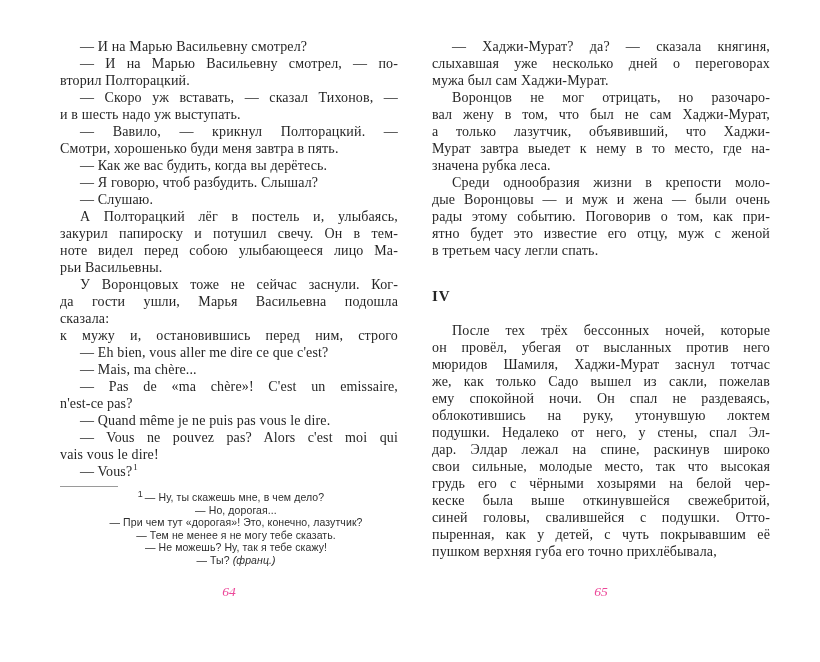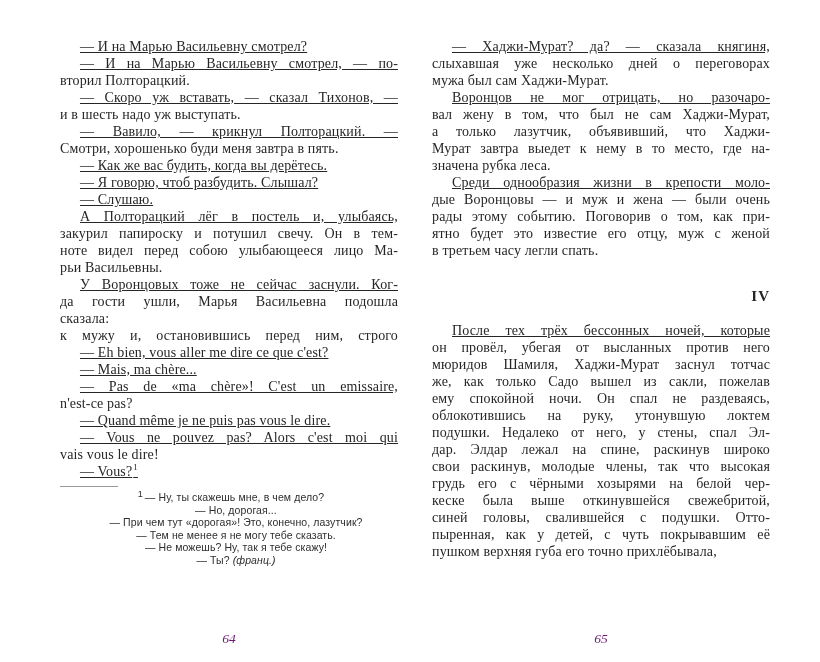--- a/index.html
+++ b/index.html
@@ -12,40 +12,40 @@
   }
   .page{position:absolute;top:38px;width:338px;}
   .page.left{left:60px;}
   .page.right{left:432px;}
   .para{margin:0;}
   .line{
     font-size:14px;line-height:17px;letter-spacing:0.15px;
     text-align:justify;text-align-last:justify;
     white-space:normal;
   }
-  .line.first{padding-left:20px;text-decoration:underline;}
+  .line.first{padding-left:20px;}
   .line.last{text-align-last:left;}
   sup{font-size:9px;line-height:0;vertical-align:super;margin-left:1px;}
   .chapter-heading{
-    text-align:right;font-weight:bold;font-size:15px;
+    text-align:left;font-weight:bold;font-size:15px;
     margin-top:28px;margin-bottom:16px;letter-spacing:1px;line-height:19px;
   }
   .footnote{
     margin-top:6px;
     font-family:"Liberation Sans","DejaVu Sans",sans-serif;
     font-size:10.5px;line-height:12.6px;color:#2e2e2e;letter-spacing:0.1px;text-align:center;
   }
   .fn-rule{width:58px;border-top:1px solid #9a9a9a;height:0;margin:0 0 4px 0;}
   .fn-line{padding-left:14px;}
   .fn-line.with-marker{padding-left:4px;}
   .fn-line sup{margin-right:2px;margin-left:0;}
   .fn-italic{font-style:italic;}
   .pagenum{
-    position:absolute;top:631px;width:338px;text-align:center;
-    font-style:italic;font-size:13.5px;color:#701a75;
+    position:absolute;top:584px;width:338px;text-align:center;
+    font-style:italic;font-size:13.5px;color:#ec4899;
   }
   .pagenum.left{left:60px;}
   .pagenum.right{left:432px;}
 </style>
 </head>
 <body>
 
 <div class="page left">
   <div>
       <div class="para">
@@ -146,21 +146,21 @@
   <div>
       <div class="para">
         <div class="line first">После тех трёх бессонных ночей, которые</div>
         <div class="line">он провёл, убегая от высланных против него</div>
         <div class="line">мюридов Шамиля, Хаджи-Мурат заснул тотчас</div>
         <div class="line">же, как только Садо вышел из сакли, пожелав</div>
         <div class="line">ему спокойной ночи. Он спал не раздеваясь,</div>
         <div class="line">облокотившись на руку, утонувшую локтем</div>
         <div class="line">подушки. Недалеко от него, у стены, спал Эл-</div>
         <div class="line">дар. Элдар лежал на спине, раскинув широко</div>
-        <div class="line">свои раскинув, молодые члены, так что высокая</div>
+        <div class="line">свои сильные, молодые место, так что высокая</div>
         <div class="line">грудь его с чёрными хозырями на белой чер-</div>
         <div class="line">кеске была выше откинувшейся свежебритой,</div>
         <div class="line">синей головы, свалившейся с подушки. Отто-</div>
         <div class="line">пыренная, как у детей, с чуть покрывавшим её</div>
         <div class="line last">пушком верхняя губа его точно прихлёбывала,</div>
       </div>
     </div>
 </div>
 
 <div class="pagenum left">64</div>

